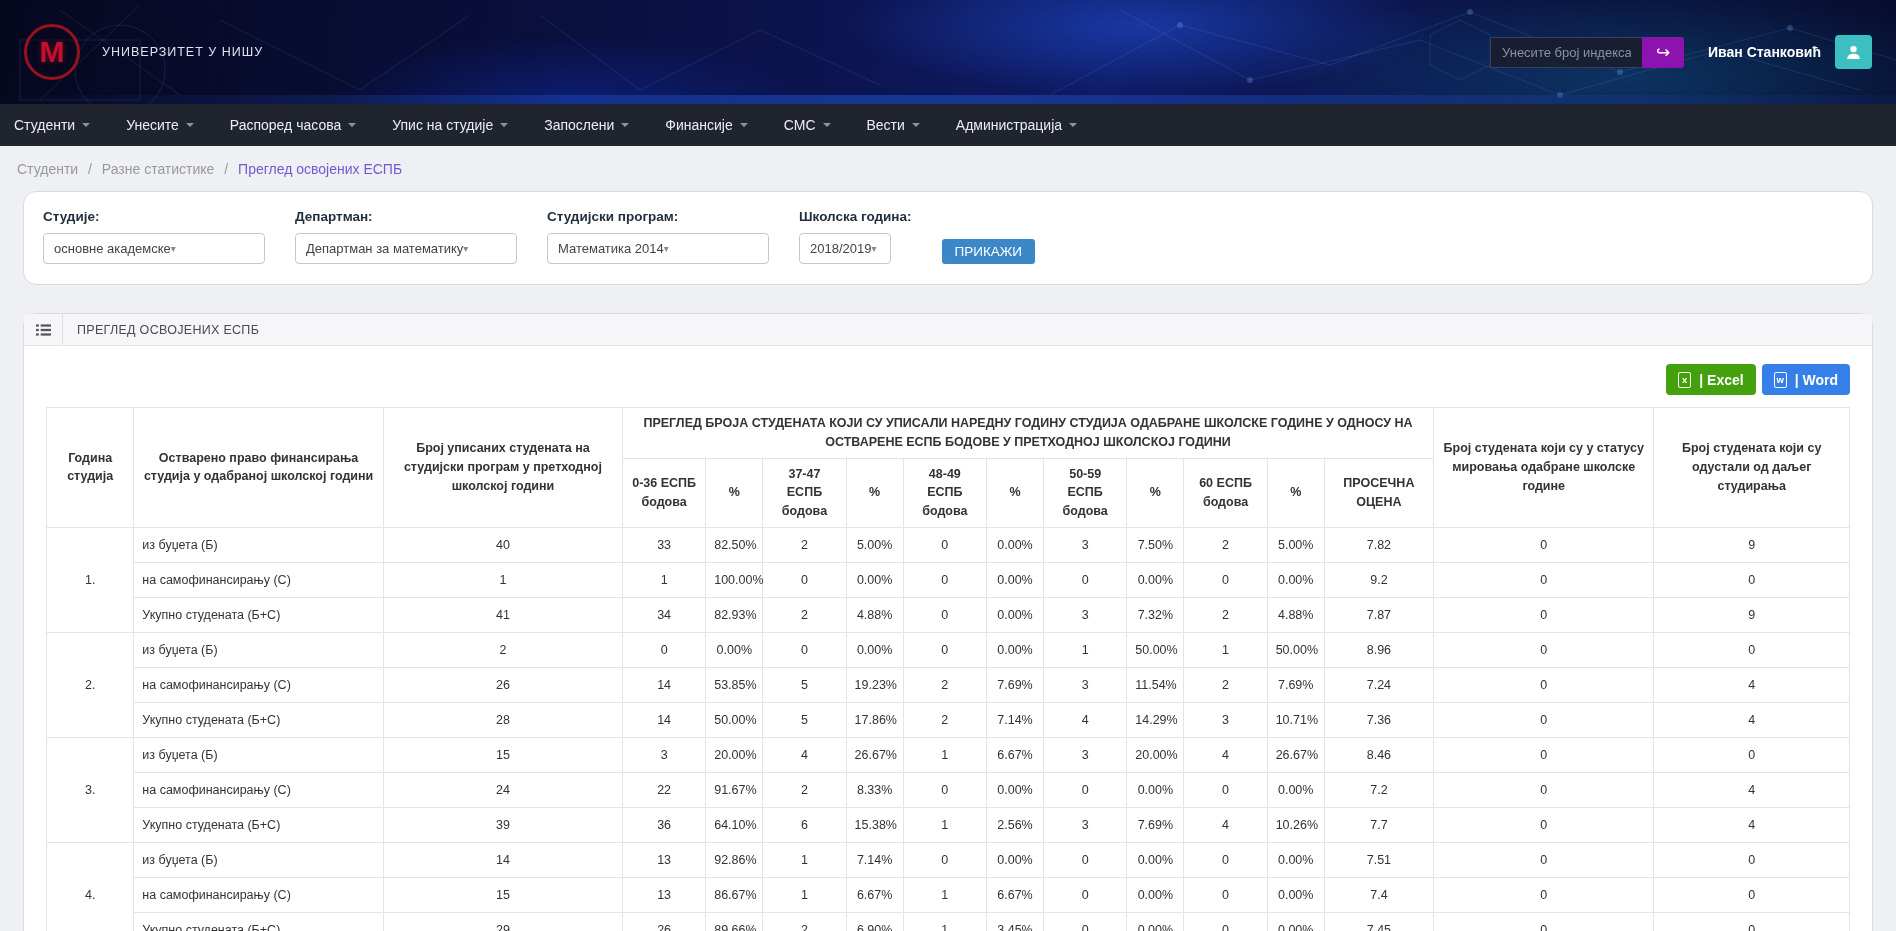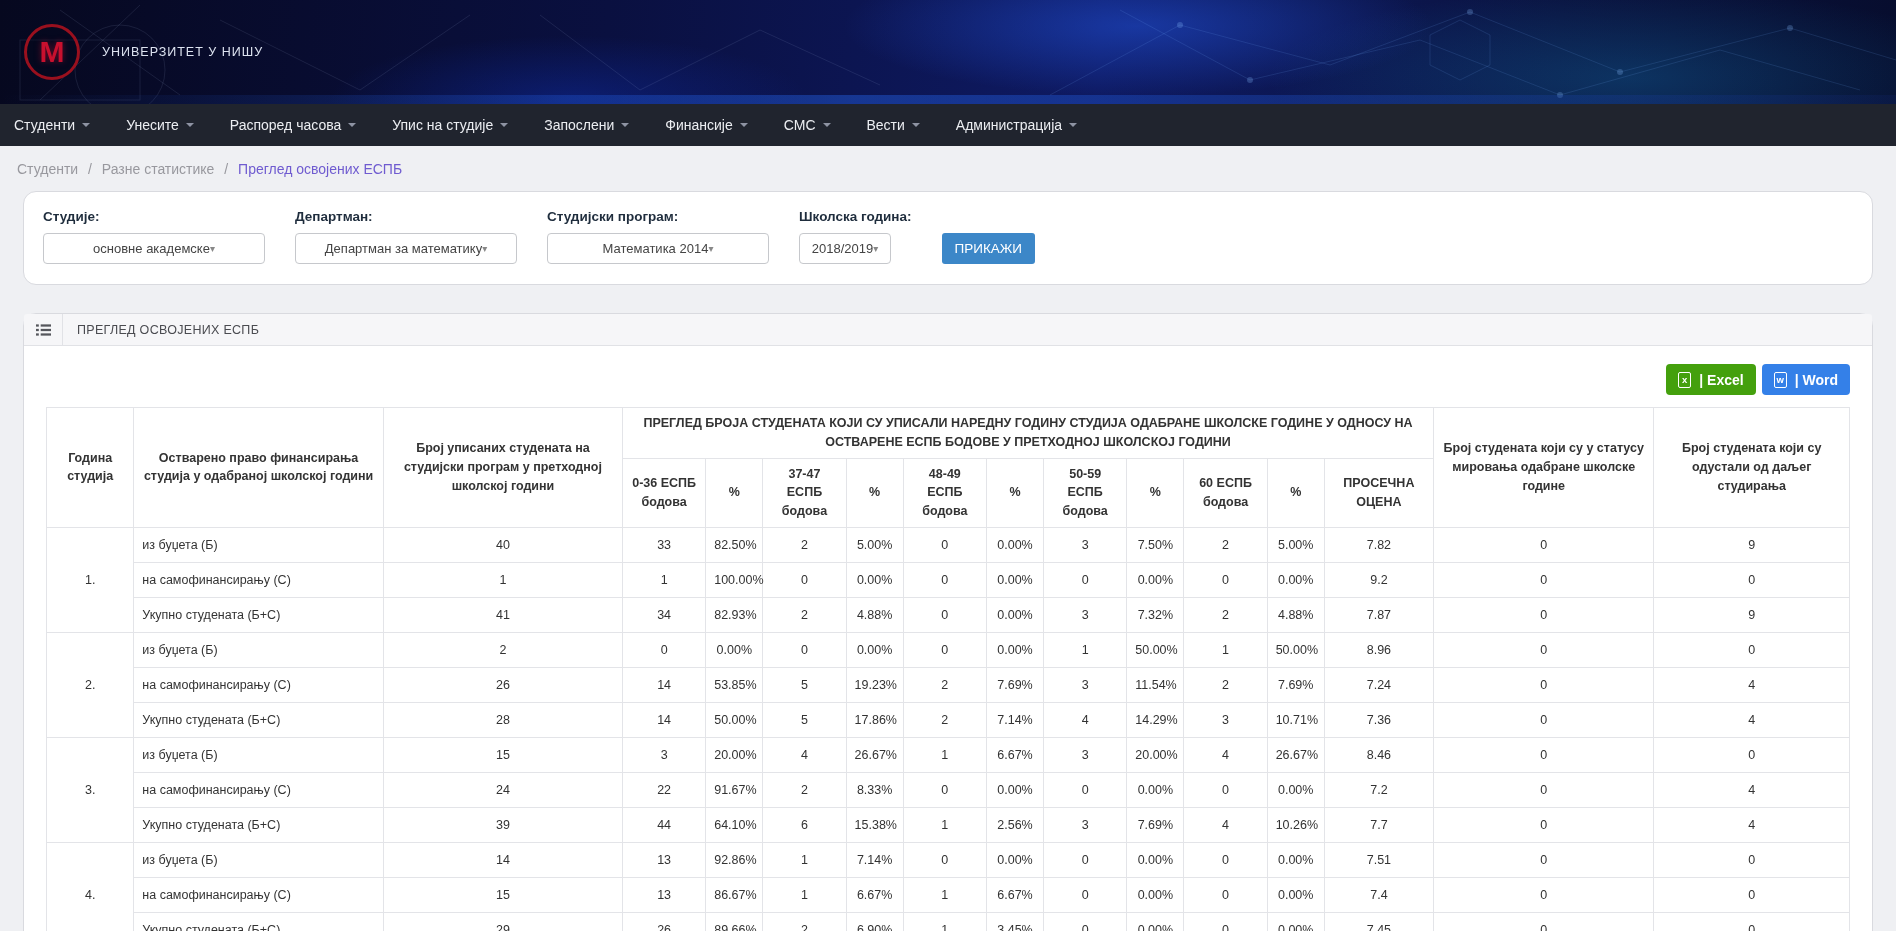--- a/index.html
+++ b/index.html
@@ -47,26 +47,26 @@
   .crumb-sep { color:#98989e; margin:0 6px; }
   .crumb-current { color:#6f5bd0; }
 
   
   .card { background:#fff; border:1px solid #d9dadf; border-radius:13px; margin:0 23px; }
 
   .filter-card { padding:17px 19px 20px; display:flex; margin-bottom:28px; }
   .filter-group { margin-right:30px; }
   .filter-label { display:block; font-weight:bold; font-size:13.5px; color:#1f2d3d; margin-bottom:9px; }
   .select { width:222px; height:31px; border:1px solid #c6c8cc; border-radius:4px; background:#fff;
-    display:flex; align-items:center; justify-content:center; padding:0 10px;
+    display:flex; align-items:center; justify-content:flex-start; padding:0 10px;
     font-size:13px; color:#444; cursor:pointer; }
   .select.small { width:92px; }
   .select-caret { color:#888; font-size:10px; }
   .show-btn-wrap { display:flex; align-items:flex-end; }
-  .show-btn { height:31px; background:#3c87c8; color:#fff; border:none; border-radius:3px;
+  .show-btn { height:25px; background:#3c87c8; color:#fff; border:none; border-radius:3px;
     padding:0 13px; font-size:13.5px; cursor:pointer; }
 
   
   .panel-card { padding-bottom:24px; }
   .panel-heading { height:32px; background:#f6f6f8; border-bottom:1px solid #e1e2e6;
     display:flex; align-items:center; border-radius:3px 3px 0 0; }
   .heading-icon-cell { width:39px; align-self:stretch; border-right:1px solid #e1e2e6;
     display:flex; align-items:center; justify-content:center; }
   .panel-title { padding-left:14px; font-size:12.5px; color:#4a4b50; letter-spacing:.3px; }
   .panel-body { padding:18px 22px 0; }
@@ -112,20 +112,33 @@
       <circle cx="120" cy="70" r="45"></circle>
       <path d="M540 15 L640 90 L760 30 L880 85"></path>
     </g>
   </svg>
   <div class="header-inner">
     <div class="logo">
         <span>М</span>
       </div>
     <div class="titles">
       <div class="uni">УНИВЕРЗИТЕТ У НИШУ</div>
+    </div>
+    <div class="header-right">
+      <div class="search-group">
+        <input class="search-input" type="text" placeholder="Унесите број индекса" style="">
+        <button class="search-btn"><span>↪</span></button>
+      </div>
+      <span class="user-name">Иван Станковић</span>
+      <button class="user-btn">
+        <svg width="17" height="17" viewBox="0 0 16 16">
+          <circle cx="8" cy="4.8" r="3" fill="#fff"></circle>
+          <path d="M2 14.2c0-3.4 2.7-5.1 6-5.1s6 1.7 6 5.1z" fill="#fff"></path>
+        </svg>
+      </button>
     </div>
   </div>
 </header>
 
 <nav class="main-nav">
     <a class="nav-item">
       <span>Студенти</span>
       <span class="caret"></span>
     </a>
     <a class="nav-item">
@@ -409,21 +422,21 @@
             <td class="num">0.00%</td>
             <td class="num">0</td>
             <td class="num">0.00%</td>
             <td class="num">7.2</td>
             <td class="num">0</td>
             <td class="num">4</td>
           </tr>
           <tr>
             <td>Укупно студената (Б+С)</td>
             <td class="num">39</td>
-            <td class="num">44</td>
+            <td class="num">36</td>
             <td class="num">64.10%</td>
             <td class="num">6</td>
             <td class="num">15.38%</td>
             <td class="num">1</td>
             <td class="num">2.56%</td>
             <td class="num">3</td>
             <td class="num">7.69%</td>
             <td class="num">4</td>
             <td class="num">10.26%</td>
             <td class="num">7.7</td>

